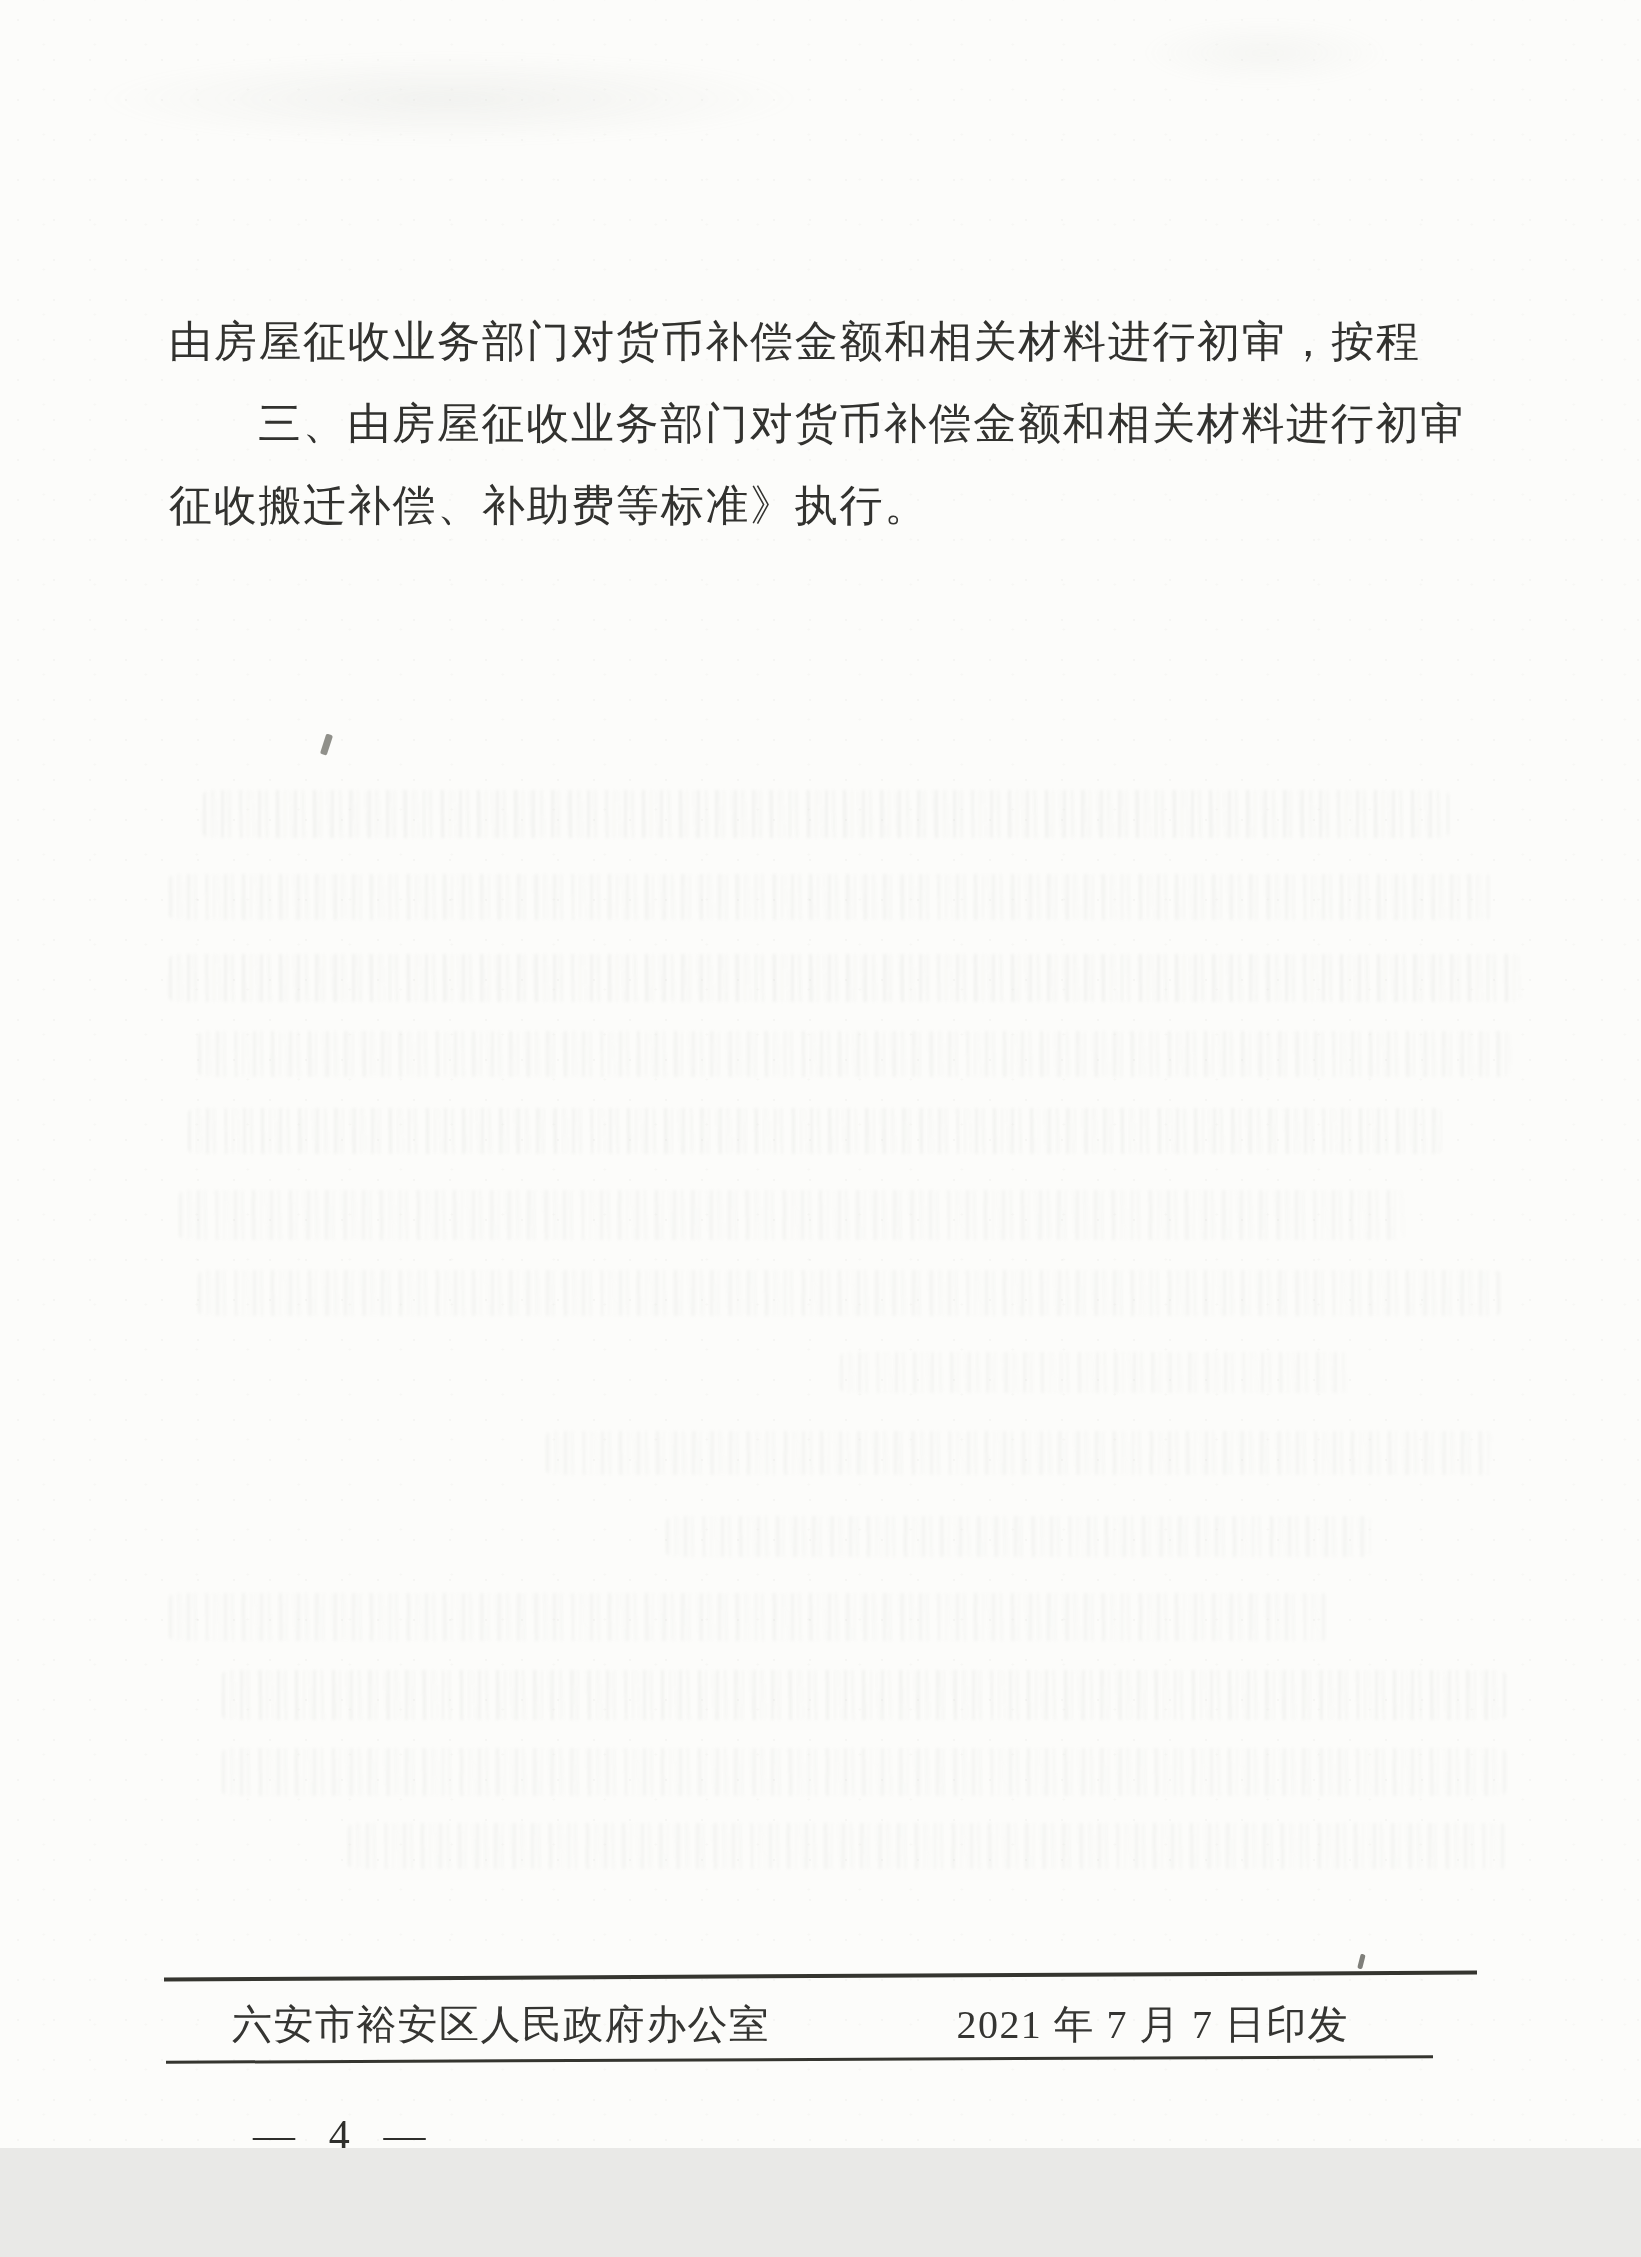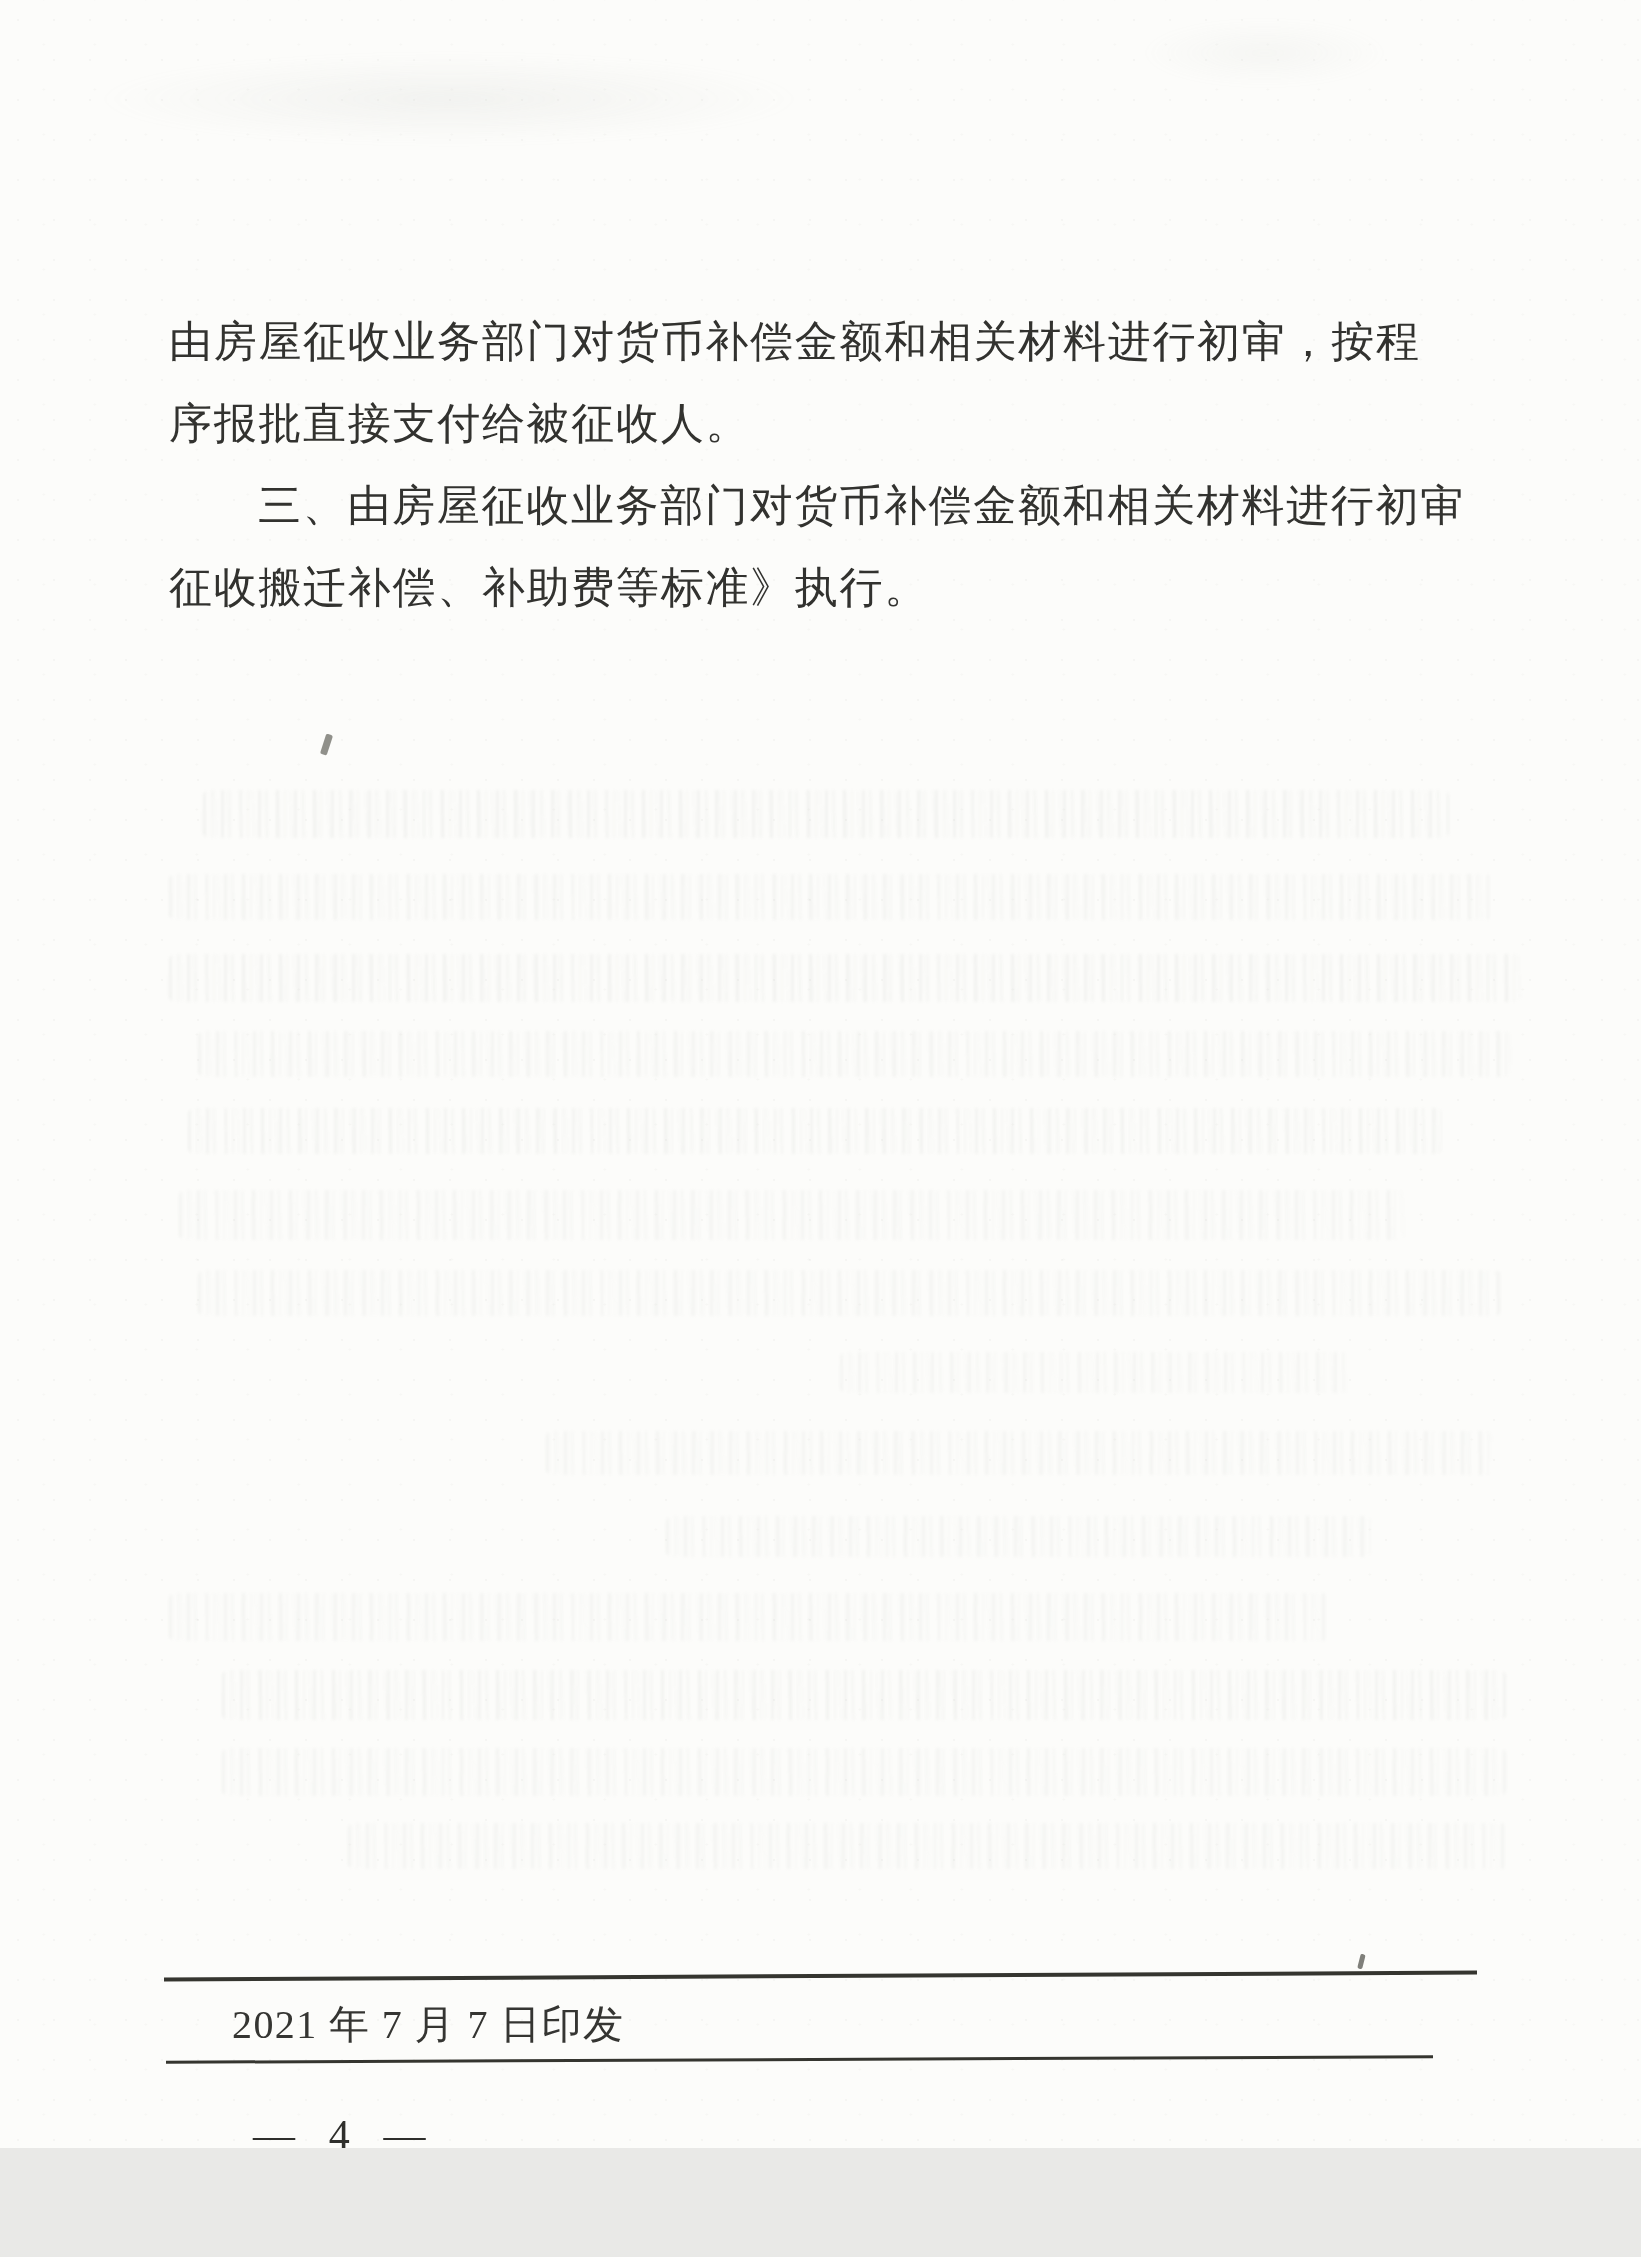--- a/index.html
+++ b/index.html
@@ -69,21 +69,20 @@
 
 <div class="page">
 
   <div class="texture"></div>
 
   <div class="smudge" style="left:92px;top:53px;width:714px;height:92px;opacity:.55"></div>
   <div class="smudge" style="left:1139px;top:19.3px;width:251px;height:68px;opacity:.35"></div>
 
   <div class="body-text">
     <div class="body-line">由房屋征收业务部门对货币补偿金额和相关材料进行初审，按程</div>
-    <div class="body-line">序报批直接支付给被征收人。</div>
     <div class="body-line indent">三、由房屋征收业务部门对货币补偿金额和相关材料进行初审</div>
     <div class="body-line">征收搬迁补偿、补助费等标准》执行。</div>
   </div>
 
   <div class="fleck" style="left:323px;top:734px;width:6.8px;height:21px;opacity:.65;transform:rotate(18deg)"></div>
   <div class="fleck" style="left:1359px;top:1954px;width:4.8px;height:14.5px;opacity:.75;transform:rotate(14deg)"></div>
 
   <div class="ghost" style="left:203px;top:790px;width:1246px;height:48px;opacity:.17"></div>
   <div class="ghost" style="left:169px;top:874px;width:1323px;height:46px;opacity:.15"></div>
   <div class="ghost" style="left:169px;top:954px;width:1352px;height:48px;opacity:.17"></div>
@@ -94,20 +93,21 @@
   <div class="ghost" style="left:840px;top:1352px;width:512px;height:41px;opacity:.13"></div>
   <div class="ghost" style="left:546px;top:1431px;width:946px;height:44px;opacity:.14"></div>
   <div class="ghost" style="left:666px;top:1516px;width:705px;height:41px;opacity:.14"></div>
   <div class="ghost" style="left:169px;top:1593px;width:1159px;height:48px;opacity:.14"></div>
   <div class="ghost" style="left:222px;top:1670px;width:1284px;height:50px;opacity:.16"></div>
   <div class="ghost" style="left:222px;top:1748px;width:1284px;height:48px;opacity:.14"></div>
   <div class="ghost" style="left:348px;top:1823px;width:1159px;height:46px;opacity:.14"></div>
 
   <div class="rule rule-top"></div>
   <div class="footer-row">
+    <span>六安市裕安区人民政府办公室</span>
     <span class="footer-date">2021 年 7 月 7 日印发</span>
   </div>
   <div class="rule rule-bottom"></div>
 
   <div class="page-number">— 4 —</div>
 
 </div>
 
 
 </body></html>

